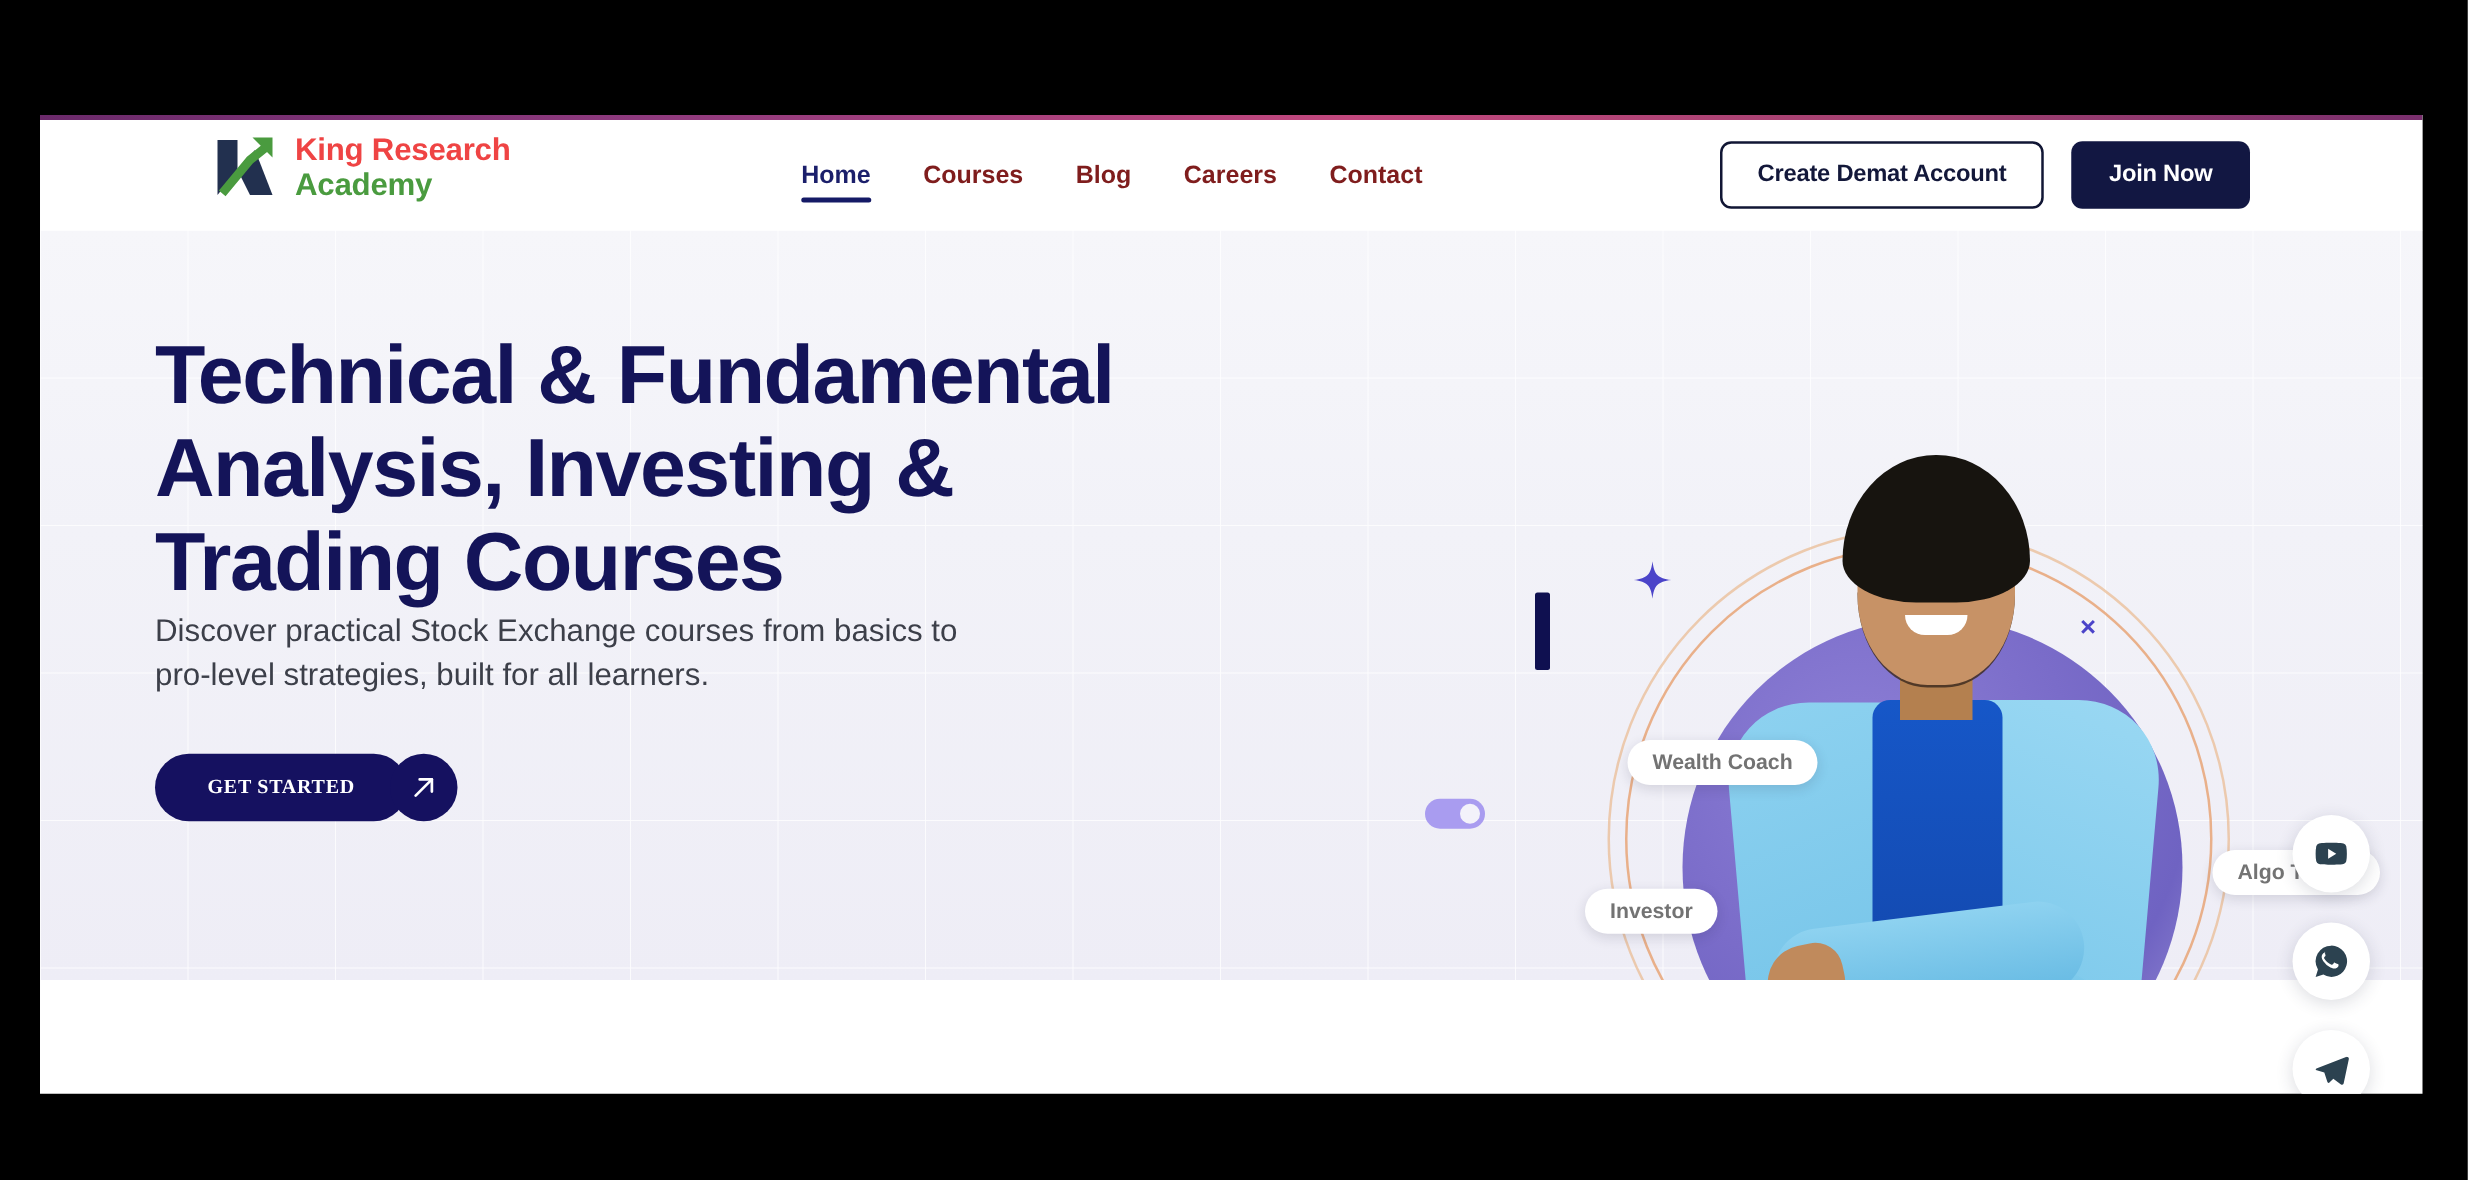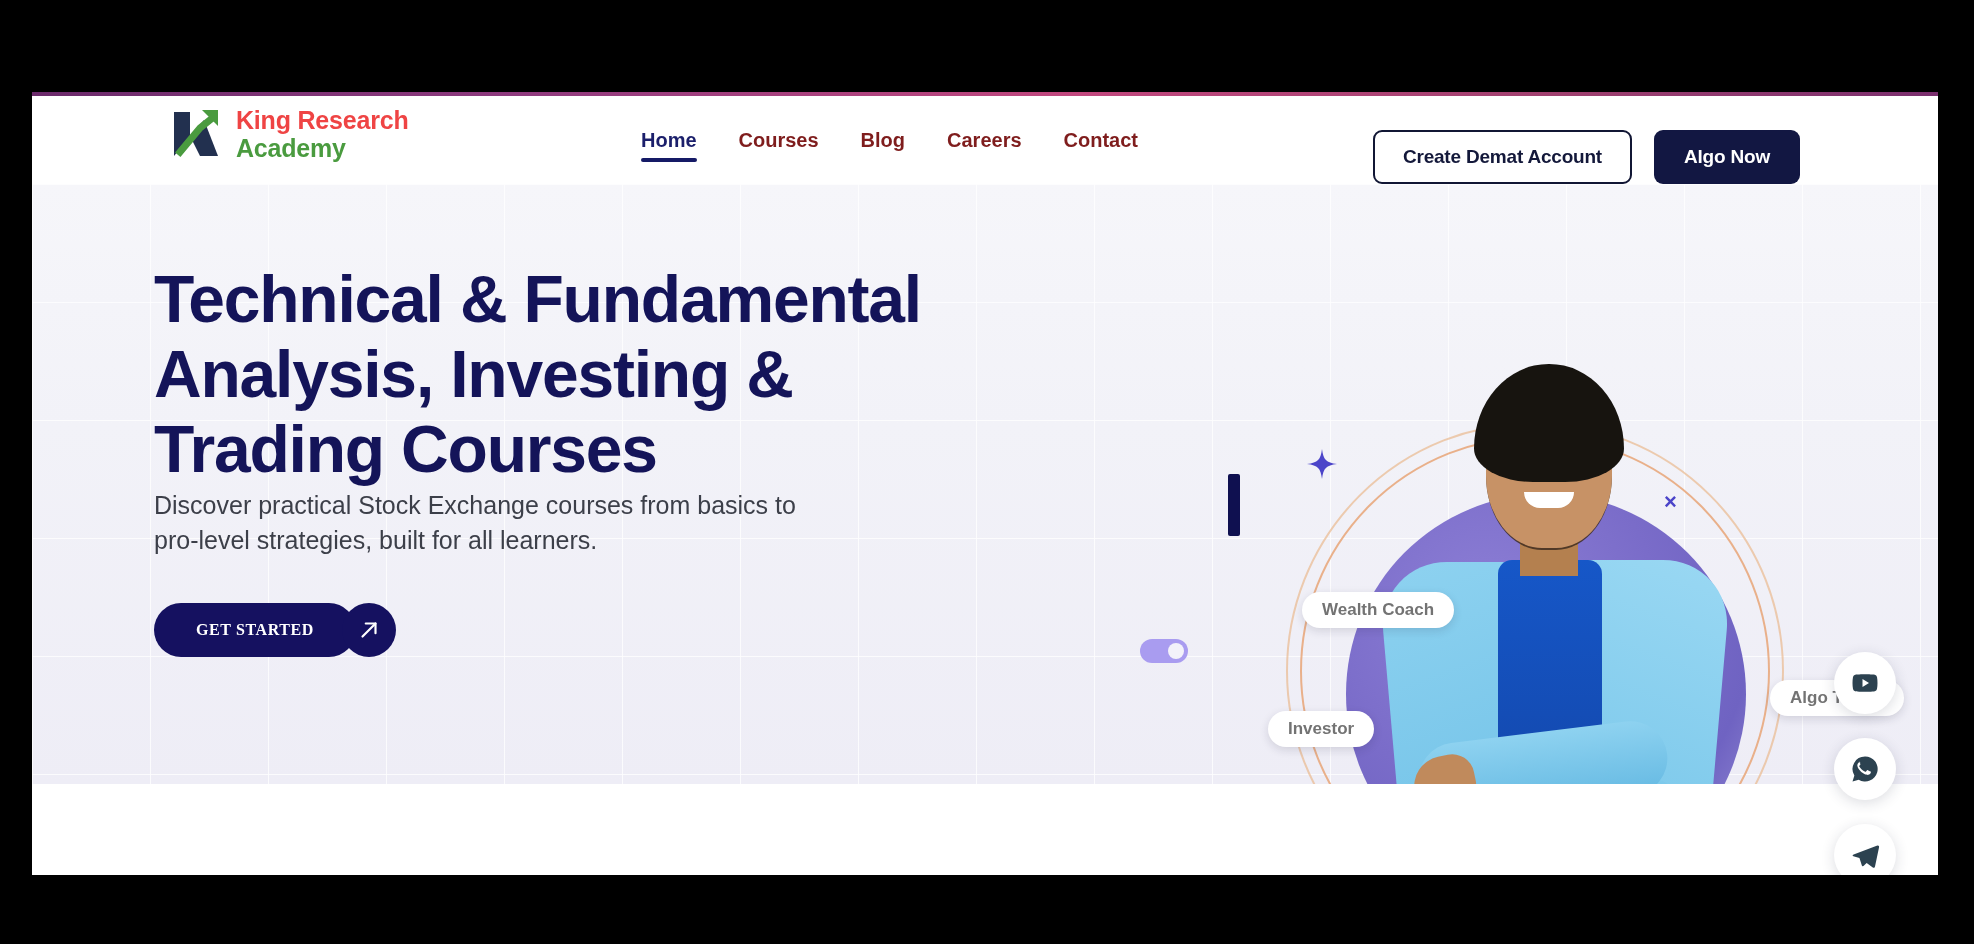--- a/index.html
+++ b/index.html
@@ -46,21 +46,21 @@
     display:flex; align-items:center; gap:7px; height:88px;
   }
   .nav-item.active { color:#1b1f6b;justify-content:flex-end; }
   .nav-item.muted { color:#9aa1b8; font-weight:500; }
   .nav-underline {
     position:absolute; left:21px; right:21px; bottom:22px;
     height:4px; background:#151a66; border-radius:2px;
   }
   .caret { font-size:11px; line-height:1; position:relative; top:1px; }
 
-  #header-actions { position:absolute; right:138px; top:0; height:88px; display:flex; align-items:flex-end; gap:22px; }
+  #header-actions { position:absolute; right:138px; top:0; height:88px; display:flex; align-items:center; gap:22px; }
   #btn-demat {
     border:2px solid #111634; background:#fff; color:#13183a;
     font-size:19px; font-weight:bold; padding:0 28px; height:54px;
     border-radius:9px; cursor:pointer; font-family:inherit; letter-spacing:-.2px;
   }
   #btn-join {
     border:none; background:#121742; color:#fff;
     font-size:19px; font-weight:bold; padding:0 30px; height:54px;
     border-radius:9px; cursor:pointer; font-family:inherit; letter-spacing:-.2px;
   }
@@ -73,21 +73,21 @@
     overflow:hidden;
   }
   #hero-grid {
     position:absolute; inset:0;
     background-image:
       linear-gradient(to right, rgba(255,255,255,.85) 1px, transparent 1px),
       linear-gradient(to bottom, rgba(255,255,255,.85) 1px, transparent 1px);
     background-size:118px 118px;
     opacity:.9;
   }
-  #hero-left { position:absolute; left:122px; top:78px; width:1130px; z-index:5; }
+  #hero-left { position:absolute; left:92px; top:78px; width:1130px; z-index:5; }
   #hero-title {
     font-size:66px; font-weight:bold; line-height:1.14;
     color:#141459; letter-spacing:-1.2px; white-space:pre-line;
   }
   #hero-sub {
     font-size:25px; line-height:1.42;
     color:#3c3f49; white-space:pre-line; max-width:780px;
   }
   #cta-row { margin-top:44px; display:flex; align-items:center; gap:0; }
   #btn-get-started {
@@ -218,21 +218,21 @@
       <div class="nav-item">
         <span>Careers</span>
       </div>
       <div class="nav-item">
         <span>Contact</span>
       </div>
     </nav>
 
     <div id="header-actions">
       <button id="btn-demat">Create Demat Account</button>
-      <button id="btn-join">Algo Now</button>
+      <button id="btn-join">Join Now</button>
     </div>
   </header>
 
   <section id="hero">
     <div id="hero-grid"></div>
 
     <div class="deco" id="deco-pill"></div>
     <div class="deco sparkle" id="deco-spark-1">
       <svg width="30" height="30" viewBox="0 0 30 30">
           <path d="M15 0 C16.5 11 19 13.5 30 15 C19 16.5 16.5 19 15 30 C13.5 19 11 16.5 0 15 C11 13.5 13.5 11 15 0 Z" fill="#4b44c9"></path>

